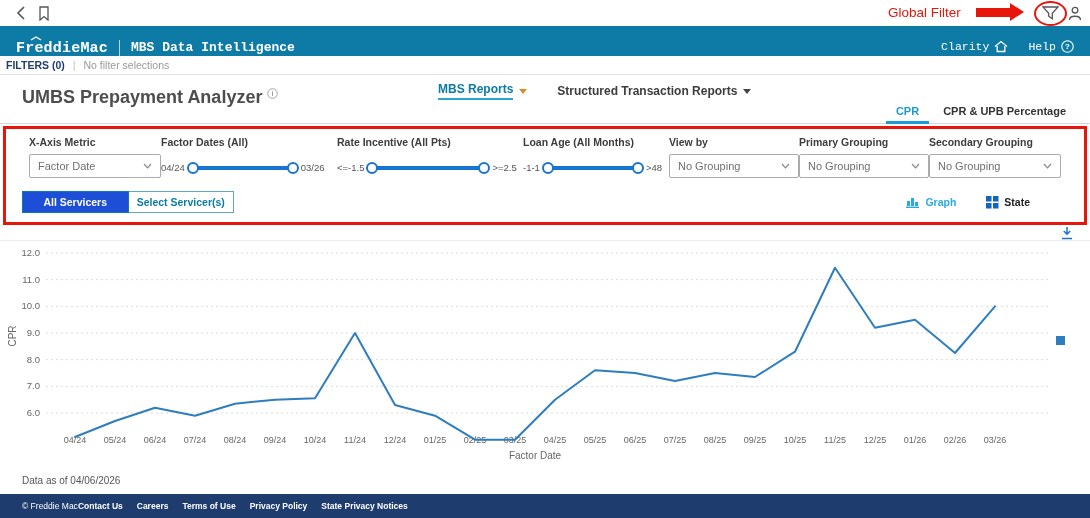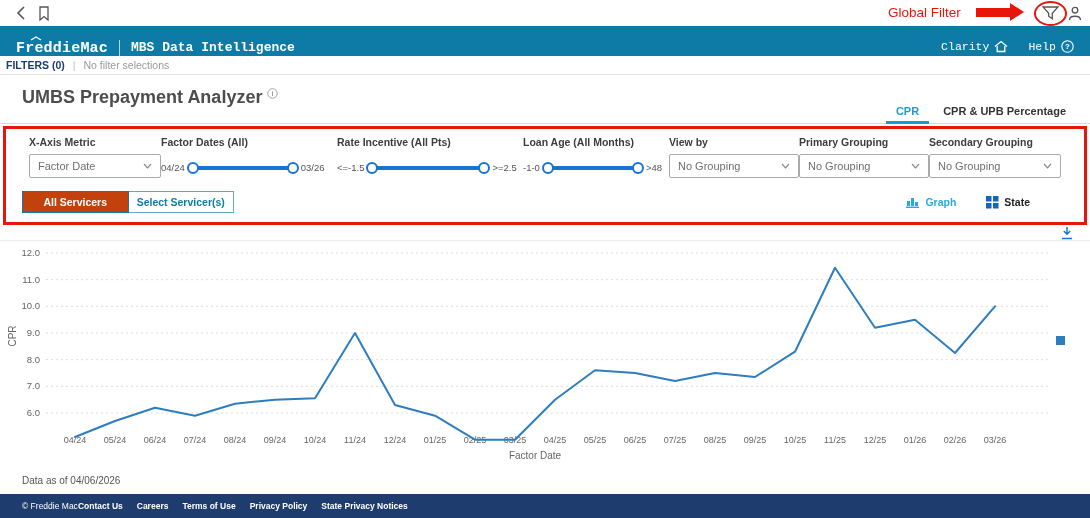--- a/index.html
+++ b/index.html
@@ -61,21 +61,21 @@
   .slider { display:flex; align-items:center; gap:8px; margin-top:14px; font-size:9.5px; color:#555; }
   .track { position:relative; height:4px; background:#1874d2; border-radius:2px; }
   .handle { position:absolute; top:50%; width:12px; height:12px; background:#fff;
     border:2px solid #1874d2; border-radius:50%; transform:translate(-50%,-50%); cursor:pointer; }
   .handle.right { left:100%; }
   .handle.left { left:0; }
   .row2 { margin-top:13px; display:flex; align-items:center; }
   .seg { display:flex; width:212px; }
   .seg-btn { flex:1; height:22px; display:flex; align-items:center; justify-content:center;
     font-size:10.5px; font-weight:bold; cursor:pointer; }
-  .seg-btn.active { background:#c2410c; color:#fff; border:1px solid #0d7ba6; }
+  .seg-btn.active { background:#1d4ed8; color:#fff; border:1px solid #0d7ba6; }
   .seg-btn.inactive { background:#fff; color:#0d7ba6; border:1px solid #63a7c2; border-left:none; }
   .view-toggle { margin-left:auto; margin-right:38px; display:flex; gap:30px; align-items:center; }
   .graph-toggle { color:#29a9e1; font-size:10.5px; font-weight:bold; display:flex; gap:5px; align-items:center; cursor:pointer; }
   .graph-toggle .lbl { }
   .table-toggle { color:#222; font-size:10.5px; font-weight:bold; display:flex; gap:5px; align-items:center; cursor:pointer; }
 
   
   .chart-toolbar { position:relative; height:15px; }
   .download-btn { position:absolute; right:16px; top:1px; cursor:pointer; }
   .chart-section { position:relative; height:230px; border-top:1px solid #ececec; }
@@ -159,20 +159,30 @@
 </div>
 
 <div class="title-section">
   <span class="page-title">
     <span>UMBS Prepayment Analyzer</span>
     <svg width="11" height="11" viewBox="0 0 12 12" style="margin-top:1px">
         <circle cx="6" cy="6" r="5.2" fill="none" stroke="#9a9a9a" stroke-width="1"></circle>
         <text x="6" y="8.7" text-anchor="middle" font-size="7.5" fill="#9a9a9a">i</text>
       </svg>
   </span>
+  <span class="reports-nav">
+    <span class="nav-mbs">
+      <span class="lbl">MBS Reports</span>
+      <span class="caret"></span>
+    </span>
+    <span class="nav-str">
+      <span>Structured Transaction Reports</span>
+      <span class="caret"></span>
+    </span>
+  </span>
   <span class="tabs">
     <span class="tab active">CPR</span>
     <span class="tab">CPR &amp; UPB Percentage</span>
   </span>
 </div>
 
 <div class="filter-panel">
   <div class="ctl-row">
     <div style="width:132px">
       <div class="ctl-label">X-Axis Metric</div>
@@ -201,21 +211,21 @@
         <span class="track" style="width:112px">
           <span class="handle left"></span>
           <span class="handle right"></span>
         </span>
         <span>&gt;=2.5</span>
       </div>
     </div>
     <div style="width:146px">
       <div class="ctl-label">Loan Age (All Months)</div>
       <div class="slider">
-        <span>-1-0</span>
+        <span>-1-1</span>
         <span class="track" style="width:90px">
           <span class="handle left"></span>
           <span class="handle right"></span>
         </span>
         <span>&gt;48</span>
       </div>
     </div>
     <div style="width:130px">
       <div class="ctl-label">View by</div>
       <div class="select">

